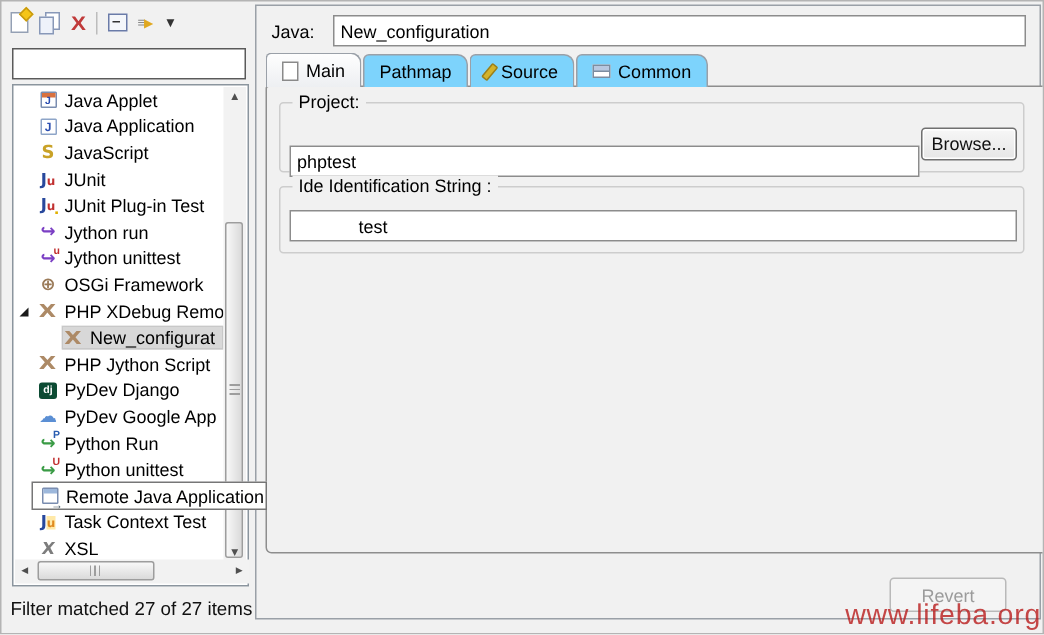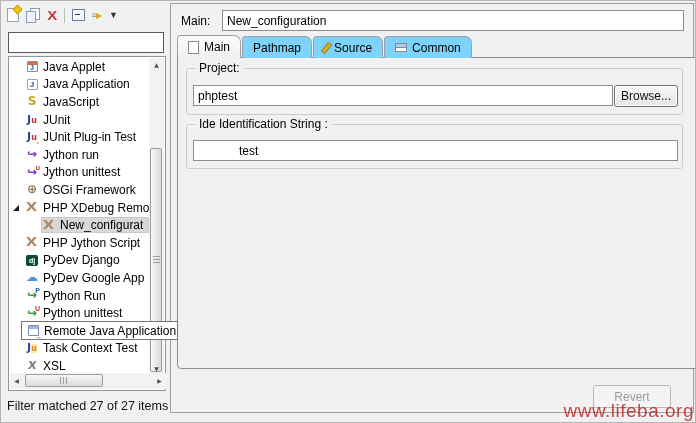--- a/index.html
+++ b/index.html
@@ -76,21 +76,21 @@
   .tbl{width:12px;height:9px;box-sizing:border-box;border:1px solid #7d8da0;background:#fff;display:block;}
   .tbl::before{content:"";display:block;height:3px;background:#b8c8e0;border-bottom:1px solid #7d8da0;}
   .tab-content{position:absolute;left:6px;top:53px;width:560px;height:312px;box-sizing:border-box;
                border:1px solid #8e8e8e;border-radius:2px 12px 4px 4px;background:#f1f1f1;z-index:1;}
   .group{position:absolute;box-sizing:border-box;border:1px solid #cdcdcd;border-radius:3px;}
   .g-project{left:8px;top:10px;width:497px;height:47px;}
   .g-ide{left:8px;top:66px;width:497px;height:45px;}
   .glabel{position:absolute;top:-8px;left:8px;background:#f1f1f1;padding:0 4px;}
   .ginput{position:absolute;box-sizing:border-box;border:1px solid #8c8c8c;background:#fff;
           font:12px "Liberation Sans",sans-serif;padding:0 4px;height:21px;}
-  .ginput.proj{left:6px;top:16px;width:420px;}
+  .ginput.proj{left:6px;top:28px;width:420px;}
   .ginput.ide{left:6px;top:15px;width:485px;padding-left:45px;}
   .btn{box-sizing:border-box;border-radius:3px;font:12px "Liberation Sans",sans-serif;cursor:default;}
   .btn.browse{position:absolute;right:4px;top:16px;width:64px;height:22px;border:1px solid #707070;
               background:linear-gradient(#f7f7f7,#e6e6e6);box-shadow:inset 0 0 0 1px #fff;color:#111;}
   .btn.apply,.btn.revert{position:absolute;top:381px;width:78px;height:23px;border:1px solid #b9b9b9;
               background:#f4f4f4;color:#9b9b9b;}
   .btn.apply{right:107px;} .btn.revert{right:22px;}
 
   .watermark{position:absolute;right:1px;bottom:0px;font-size:19px;color:#b91c1c;opacity:.8;z-index:9;letter-spacing:.5px;}
 </style>
@@ -305,21 +305,21 @@
           <span class="wbar" style="background:#9db8dc"></span>
         </span>
         <span class="sp" style="color:#445566;top:auto;bottom:-2px;right:-1px;font-size:8px">→</span>
       </span>
     <span class="ttxt">Remote Java Application</span>
   </div>
 
   <div class="status">Filter matched 27 of 27 items</div>
 
   <div class="right-panel">
-    <span class="name-label">Main:</span>
+    <span class="name-label">Java:</span>
     <input class="name-input" value="New_configuration" style="">
 
     <div class="tabs">
       <div class="tab selected">
         <span class="pg"></span>
         <span>Main</span>
       </div>
       <div class="tab">
         <span>Pathmap</span>
       </div>

